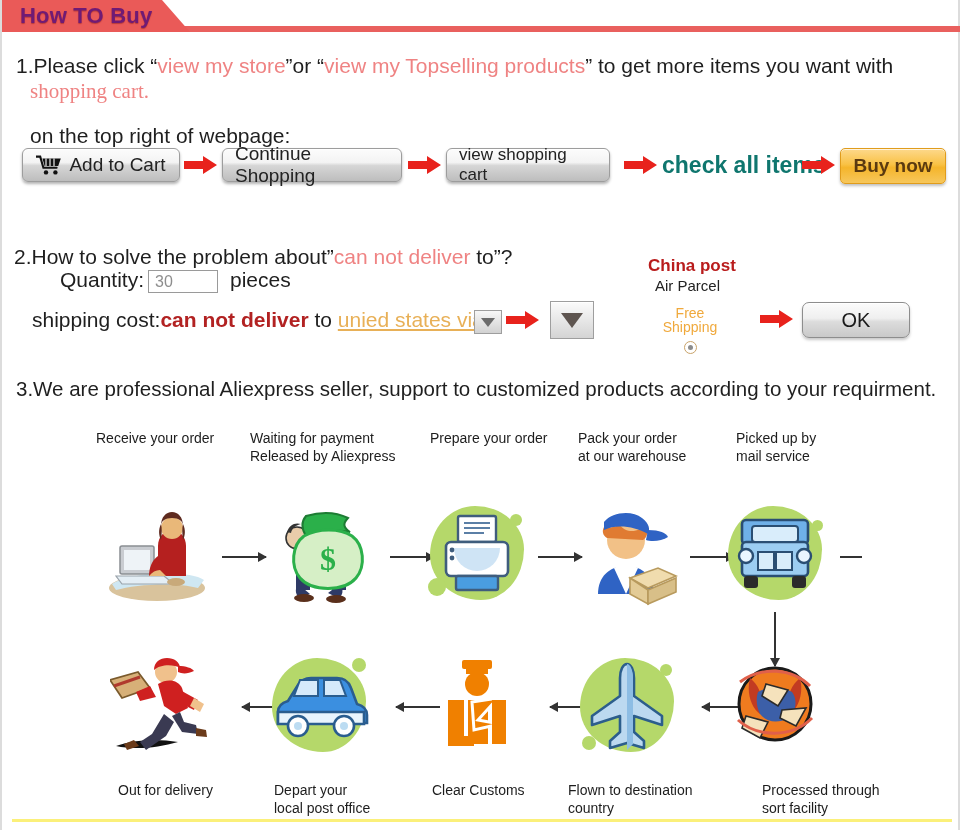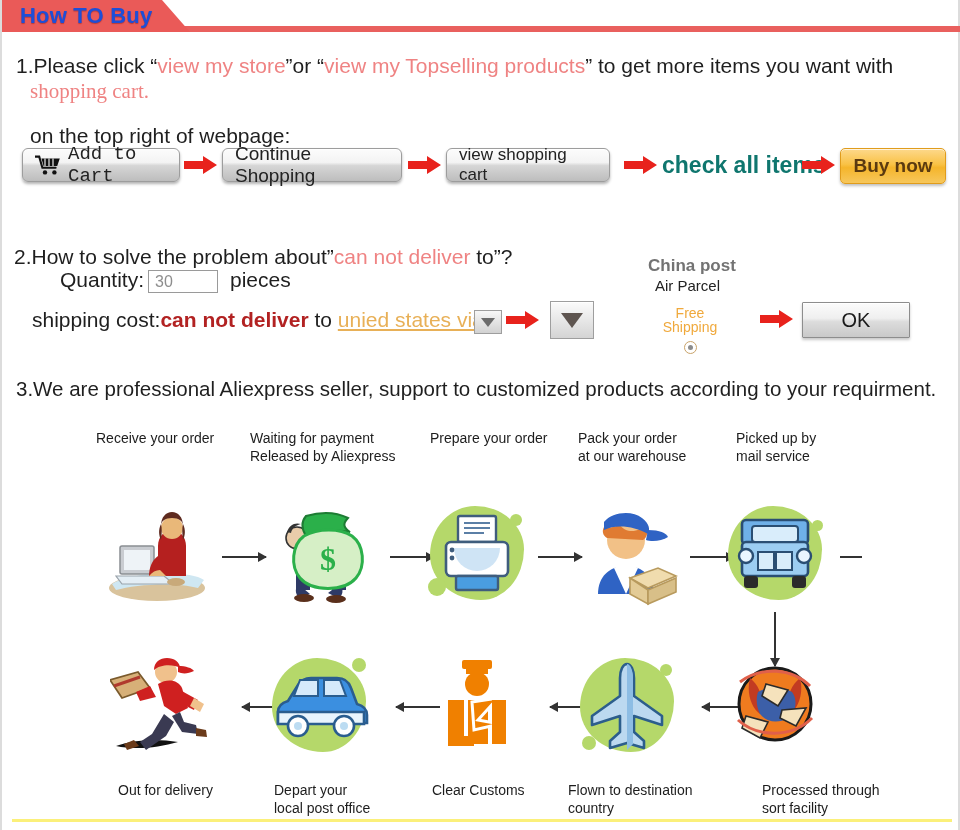--- a/index.html
+++ b/index.html
@@ -22,21 +22,21 @@
   .banner-wrap{position:absolute;left:0;top:0;width:960px;height:34px;}
   .banner-rule{position:absolute;left:0;top:26px;width:960px;height:6px;background:#e9605e;}
   .banner-tab{
     position:absolute;left:0;top:0;height:32px;width:188px;
     background:#ea5a58;
     -webkit-clip-path:polygon(0 0,160px 0,188px 32px,0 32px);
     clip-path:polygon(0 0,160px 0,188px 32px,0 32px);
   }
   .banner-title{
     position:absolute;left:18px;top:3px;
-    font-size:22px;font-weight:bold;color:#1d4ed8;
+    font-size:22px;font-weight:bold;color:#701a75;
     letter-spacing:.2px;
     text-shadow:0 1px 1px rgba(120,20,20,.45);
     white-space:nowrap;
   }
 
   
   .ln{position:absolute;white-space:nowrap;font-size:21px;color:#1f1f1f;}
   .red{color:#ef8383;}
   .darkred{color:#b22222;font-weight:bold;}
   .orangeu{color:#e8b057;text-decoration:underline;text-decoration-color:#e8b057;}
@@ -47,21 +47,21 @@
     position:absolute;top:0;height:34px;
     display:flex;align-items:center;justify-content:center;
     border-radius:6px;
     background:linear-gradient(180deg,#fcfcfc 0%,#f3f3f3 42%,#d6d6d6 52%,#bdbdbd 100%);
     border:1px solid #9d9d9d;
     box-shadow:0 2px 3px rgba(0,0,0,.30), inset 0 1px 0 rgba(255,255,255,.9);
     font-size:19px;color:#222;
     box-sizing:border-box;
     padding:0 12px;
   }
-  .gbtn.cart{left:20px;width:158px;gap:7px;font-family:Liberation Mono, monospace;}
+  .gbtn.cart{left:20px;width:158px;gap:7px;}
   .gbtn.cont{left:220px;width:180px;}
   .gbtn.vsc{left:444px;width:164px;font-size:17px;}
   .buybtn{
     position:absolute;left:838px;top:0;width:104px;height:34px;
     display:flex;align-items:center;justify-content:center;
     border-radius:5px;
     background:linear-gradient(180deg,#fdd98c 0%,#f9c246 45%,#f5b52b 55%,#f7c75c 100%);
     border:1px solid #e09c1c;
     box-shadow:0 2px 3px rgba(0,0,0,.25), inset 0 1px 0 rgba(255,255,255,.7);
     font-size:19px;font-weight:bold;color:#5b3a10;
@@ -91,37 +91,37 @@
   .ddbig{
     position:absolute;left:548px;top:301px;width:42px;height:36px;
     background:linear-gradient(180deg,#fbfbfb,#d4d4d4);
     border:1px solid #9e9e9e;
     display:flex;align-items:center;justify-content:center;
     box-shadow:inset 0 1px 0 #fff;
   }
   .tri{width:0;height:0;border-left:7px solid transparent;border-right:7px solid transparent;border-top:9px solid #6b6b6b;}
   .tri.big{border-left:11px solid transparent;border-right:11px solid transparent;border-top:15px solid #5e5550;}
 
-  .cpost{position:absolute;left:646px;top:256px;font-size:17px;font-weight:bold;color:#737373;white-space:nowrap;}
+  .cpost{position:absolute;left:646px;top:256px;font-size:17px;font-weight:bold;color:#b91c1c;white-space:nowrap;}
   .apar{position:absolute;left:653px;top:277px;font-size:15px;color:#222;white-space:nowrap;}
   .freeship{
     position:absolute;left:657px;top:306px;width:62px;
     text-align:center;font-size:14px;color:#f0a93c;line-height:14px;
   }
   .radio{
     position:absolute;left:682px;top:341px;width:11px;height:11px;border-radius:50%;
     border:1px solid #c9a36a;background:#fff;
     display:flex;align-items:center;justify-content:center;
   }
   .radio i{width:5px;height:5px;border-radius:50%;background:#8c8c8c;display:block;}
   .okbtn{
     position:absolute;left:800px;top:302px;width:106px;height:34px;
     display:flex;align-items:center;justify-content:center;
     background:linear-gradient(180deg,#fbfbfb 0%,#efefef 45%,#dcdcdc 55%,#c9c9c9 100%);
-    border:1px solid #8d8d8d;border-radius:1px;
+    border:1px solid #8d8d8d;border-radius:7px;
     box-shadow:0 2px 3px rgba(0,0,0,.22), inset 0 1px 0 #fff;
     font-size:20px;color:#1a1a1a;
   }
 
   
   .flowlbl{position:absolute;font-size:14px;color:#1d1d1d;line-height:18px;}
   .node{position:absolute;width:110px;height:110px;}
   .blob{
     position:absolute;left:8px;top:8px;width:94px;height:94px;
     background:#b5d86a;border-radius:48% 52% 46% 54%/52% 46% 54% 48%;

